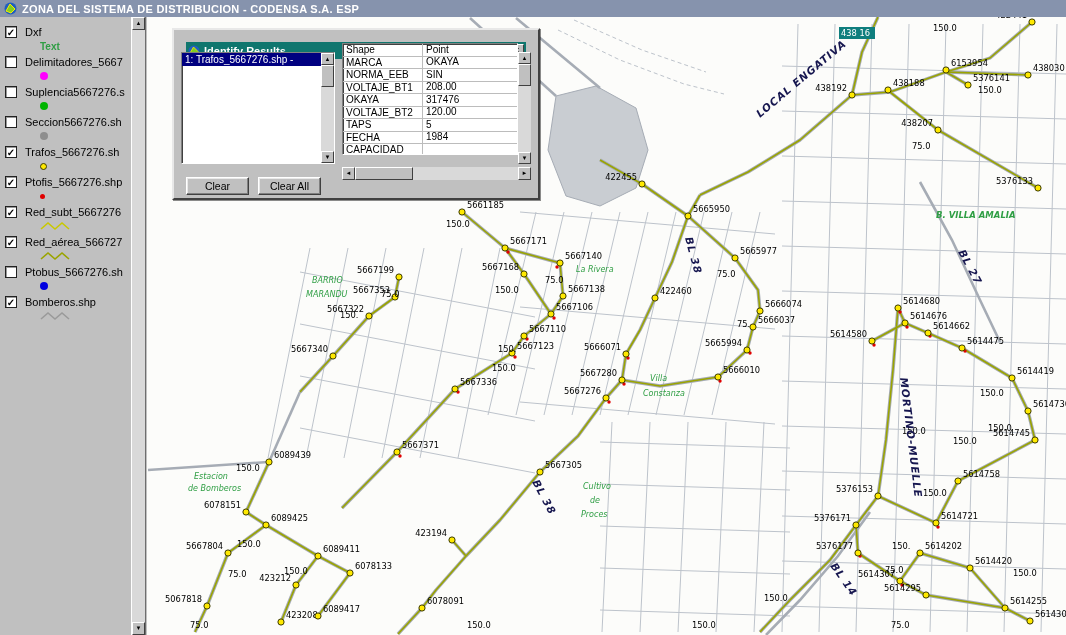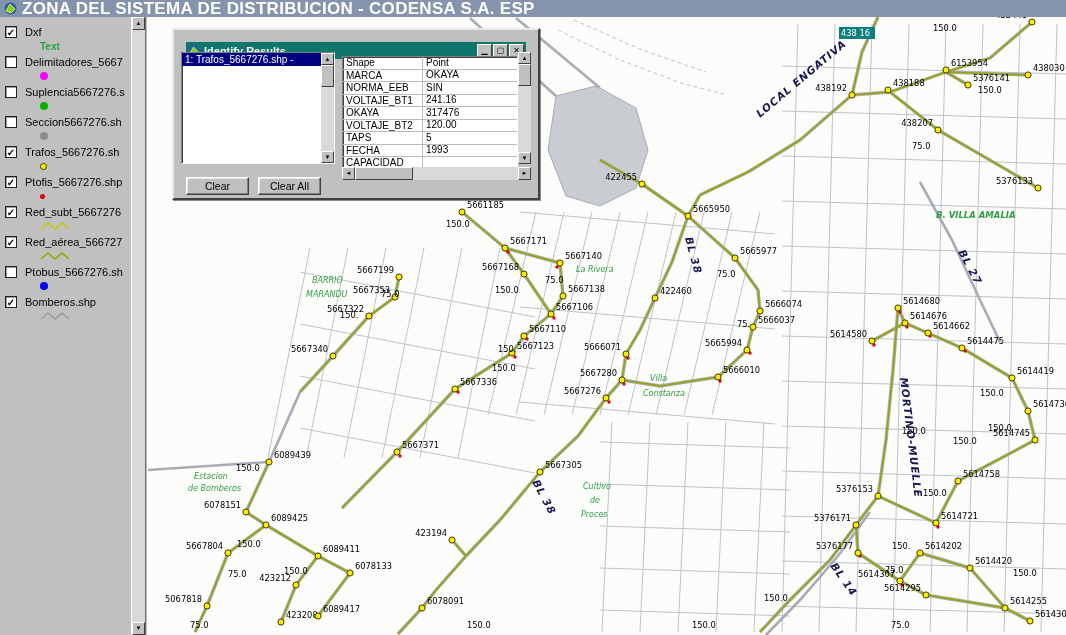--- a/index.html
+++ b/index.html
@@ -3,21 +3,21 @@
 <meta charset="utf-8">
 <style>
   * { margin:0; padding:0; box-sizing:border-box; }
   html,body { width:1066px; height:635px; overflow:hidden; }
   .screen { position:relative; width:1066px; height:635px; background:#c0c0c0;
             font-family:"Liberation Sans", sans-serif; overflow:hidden; }
 
   
   .titlebar { position:absolute; left:0; top:0; right:0; height:17px;
               background:#8693ad; display:flex; align-items:center; gap:5px; padding:0 4px; }
-  .title-text { color:#fff; font-size:17px; font-weight:700; letter-spacing:.3px;
+  .title-text { color:#fff; font-size:11px; font-weight:700; letter-spacing:.3px;
                 white-space:nowrap; }
 
   
   .panel { position:absolute; left:0; top:17px; width:146px; bottom:0;
            background:#c0c0c0; border-right:1px solid #6e6e6e; }
   #layers { position:absolute; left:0; top:0; right:14px; bottom:0; overflow:hidden; padding-top:7px; }
   .layer-item { display:flex; align-items:center; gap:8px; padding:2px 0 0 5px; }
   .cb { width:12px; height:12px; background:#fff; border:1px solid #222;
         box-shadow:inset 1px 1px 0 #9a9a9a; font:700 10px/11px "Liberation Sans",sans-serif;
         text-align:center; color:#000; flex:0 0 auto; }
@@ -51,21 +51,21 @@
   .sunken { border:1px solid; border-color:#808080 #fff #fff #808080;
             box-shadow:inset 1px 1px 0 #404040; }
   .listbox { position:absolute; left:7px; top:22px; width:154px; height:112px; background:#fff; }
   .litem { font-size:10px; padding:1px 3px; white-space:nowrap; overflow:hidden; }
   .litem.sel { background:#000080; color:#fff; }
   .vscroll { position:absolute; right:0; top:0; bottom:0; width:13px; background:#d9d9d9; }
   .vscroll .up { position:absolute; top:0; left:0; right:0; height:12px; }
   .vscroll .down { position:absolute; bottom:0; left:0; right:0; height:12px; }
   .vthumb { position:absolute; left:0; right:0; top:12px; height:22px; background:#c0c0c0;
             border:1px solid; border-color:#fff #404040 #404040 #fff; }
-  .attr-table { position:absolute; left:168px; top:26px; width:176px; height:112px;
+  .attr-table { position:absolute; left:168px; top:13px; width:176px; height:112px;
                 background:#fff; overflow:hidden; }
   .trow { display:flex; height:12.5px; border-bottom:1px solid #bcbcbc; align-items:center; }
   .tc1 { width:80px; border-right:1px solid #bcbcbc; font-size:10px; padding:0 3px;
          height:100%; line-height:12px; white-space:nowrap; overflow:hidden; }
   .tc2 { flex:1; font-size:10px; padding:4px 3px; line-height:12px; white-space:nowrap; }
   .tbl-vscroll { position:absolute; left:344px; top:22px; width:13px; height:112px;
                  background:#d9d9d9; }
   .hscroll { position:absolute; left:168px; top:137px; width:189px; height:13px;
              background:#d9d9d9; display:flex; }
   .hscroll .sbtn { width:13px; height:13px; line-height:11px; }
@@ -534,37 +534,37 @@
           <div class="trow">
             <div class="tc1">MARCA</div>
             <div class="tc2">OKAYA</div>
           </div>
           <div class="trow">
             <div class="tc1">NORMA_EEB</div>
             <div class="tc2">SIN</div>
           </div>
           <div class="trow">
             <div class="tc1">VOLTAJE_BT1</div>
-            <div class="tc2">241.16</div>
+            <div class="tc2">208.00</div>
           </div>
           <div class="trow">
             <div class="tc1">OKAYA</div>
             <div class="tc2">317476</div>
           </div>
           <div class="trow">
             <div class="tc1">VOLTAJE_BT2</div>
             <div class="tc2">120.00</div>
           </div>
           <div class="trow">
             <div class="tc1">TAPS</div>
             <div class="tc2">5</div>
           </div>
           <div class="trow">
             <div class="tc1">FECHA</div>
-            <div class="tc2">1993</div>
+            <div class="tc2">1984</div>
           </div>
           <div class="trow">
             <div class="tc1">CAPACIDAD</div>
             <div class="tc2"></div>
           </div>
         </div>
     </div>
     <div class="vscroll tbl-vscroll">
       <div class="sbtn up">▲</div>
       <div class="vthumb"></div>

